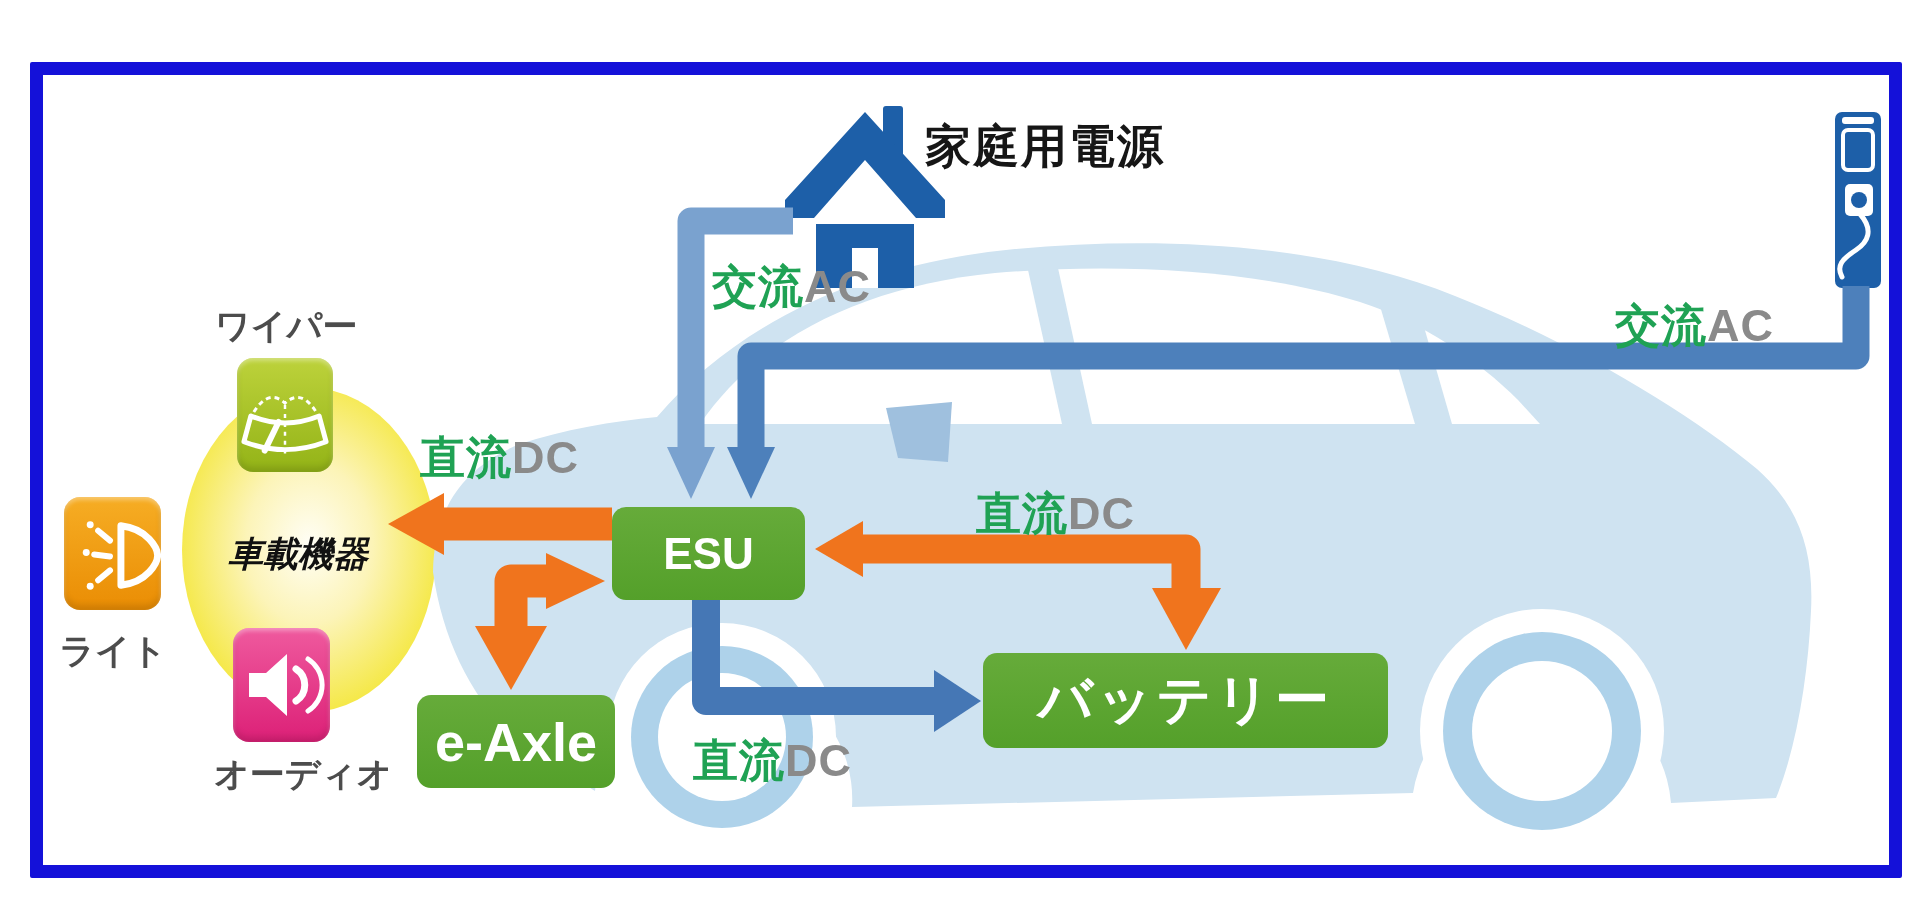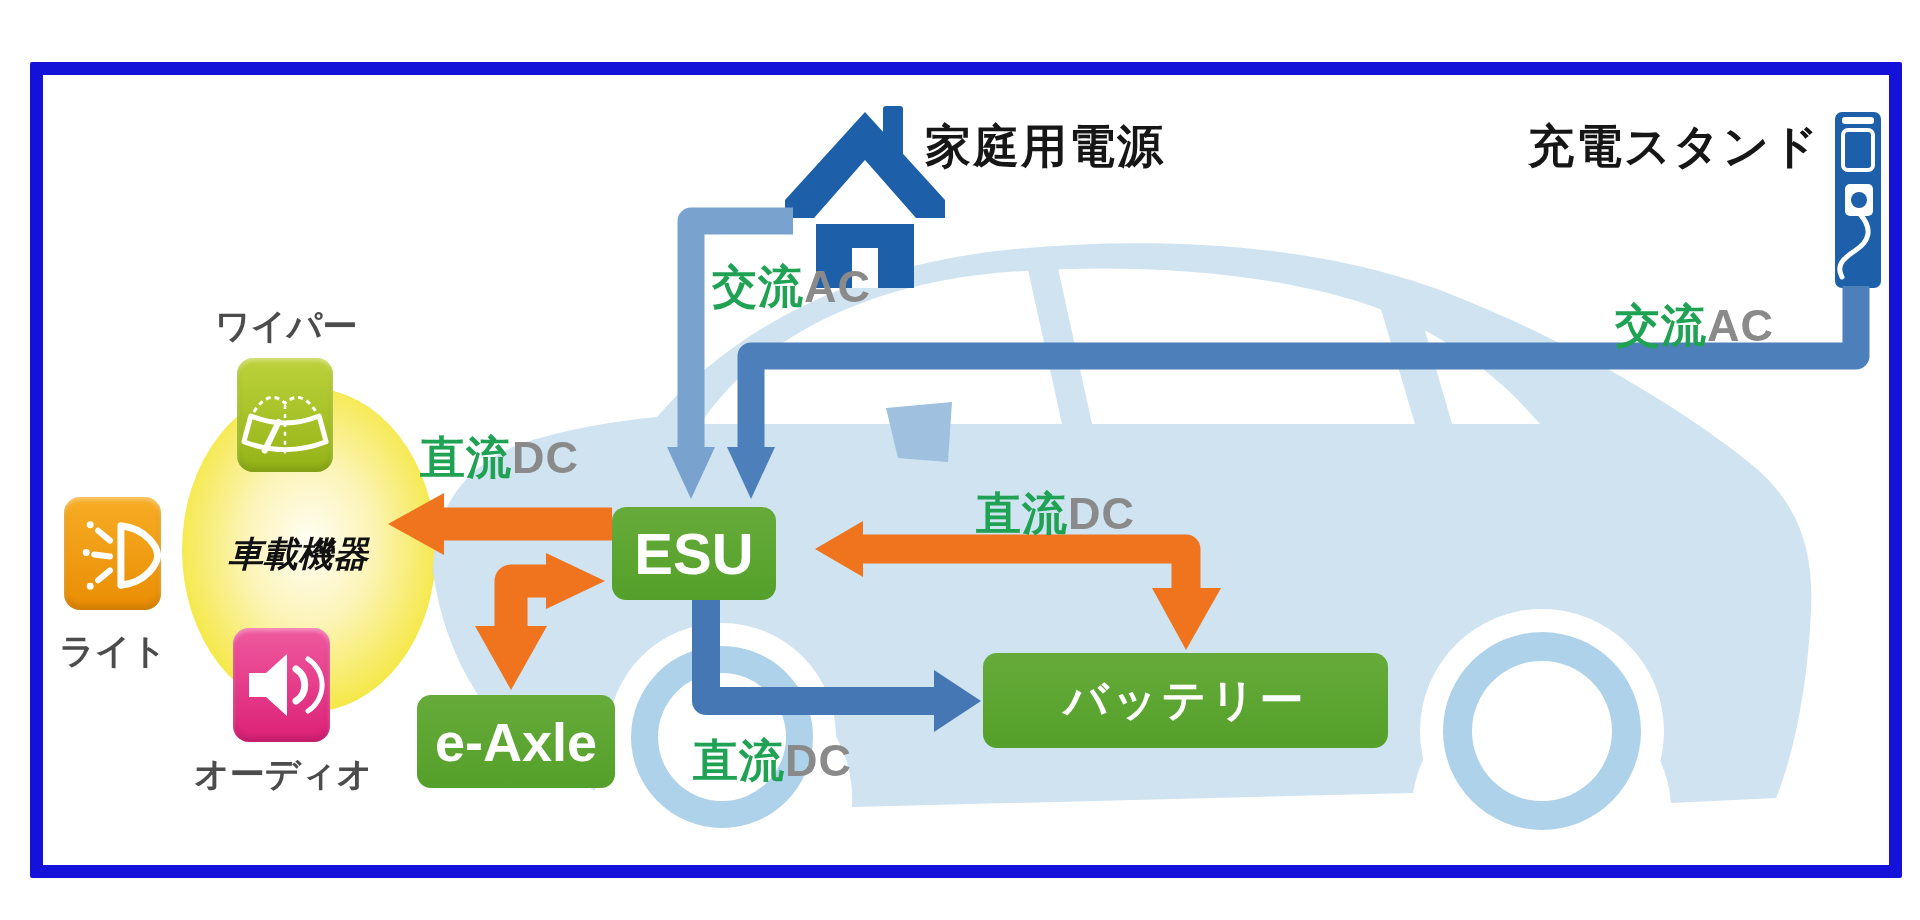--- a/index.html
+++ b/index.html
@@ -11,23 +11,23 @@
   .lbl{position:absolute;white-space:nowrap;}
   .title{font-size:46px;font-weight:800;color:#161616;letter-spacing:2px;}
   .acdc{font-size:45px;font-weight:800;letter-spacing:1px;}
   .acdc .jp{color:#1fa254;}
   .acdc .en{color:#8a8a8a;}
   .devlbl{font-size:35px;font-weight:700;color:#4c4c4c;text-align:center;}
   .equip{font-size:35px;font-weight:800;color:#111111;}
   .node{position:absolute;display:flex;align-items:center;justify-content:center;
         background:linear-gradient(180deg,#66ab3a,#54a02a);border-radius:14px;
         color:#ffffff;font-weight:bold;}
-  .node-esu{left:612px;top:507px;width:164px;height:93px;font-size:58px;}
+  .node-esu{left:612px;top:507px;width:193px;height:93px;font-size:44px;}
   .node-eaxle{left:417px;top:695px;width:198px;height:93px;font-size:54px;}
-  .node-batt{left:983px;top:653px;width:405px;height:95px;font-size:44px;letter-spacing:4px;}
+  .node-batt{left:983px;top:653px;width:405px;height:95px;font-size:54px;letter-spacing:4px;}
   .dev-icon{position:absolute;border-radius:16px;box-shadow:inset 0 3px 4px rgba(255,255,255,.35), inset 0 -5px 6px rgba(0,0,0,.12);}
   .icon-wiper{left:237px;top:358px;width:96px;height:114px;background:linear-gradient(180deg,#bdd23b,#93b317);}
   .icon-light{left:64px;top:497px;width:97px;height:113px;background:linear-gradient(180deg,#f6ad24,#ea8d04);}
   .icon-audio{left:233px;top:628px;width:97px;height:114px;background:linear-gradient(180deg,#ef5a9e,#dc2077);}
   .dev-icon svg{display:block;width:100%;height:100%;}
 </style>
 </head>
 <body>
 
 <div class="stage">
@@ -111,42 +111,41 @@
     <g>
       <path d="M861 549 L1186 549 L1186 591" stroke="#f0741d" stroke-width="29" fill="none" stroke-linejoin="round"></path>
       <polygon points="863,521 863,577 815,549" fill="#f0741d"></polygon>
       <polygon points="1152,588 1221,588 1186,650" fill="#f0741d"></polygon>
     </g>
   </svg>
 
   <div class="frame"></div>
 
   <div class="lbl title" style="left:925px;top:116px;">家庭用電源</div>
-  <div class="lbl title" style="left:1528px;top:116px;">充電スタンド</div>
 
   <div class="lbl acdc" style="left:712px;top:257px;">
     <span class="jp">交流</span><span class="en">AC</span>
   </div>
   <div class="lbl acdc" style="left:1615px;top:296px;">
     <span class="jp">交流</span><span class="en">AC</span>
   </div>
   <div class="lbl acdc" style="left:420px;top:428px;">
     <span class="jp">直流</span><span class="en">DC</span>
   </div>
   <div class="lbl acdc" style="left:976px;top:484px;">
     <span class="jp">直流</span><span class="en">DC</span>
   </div>
   <div class="lbl acdc" style="left:693px;top:731px;">
     <span class="jp">直流</span><span class="en">DC</span>
   </div>
 
   <div class="lbl devlbl" style="left:215px;top:303px;width:140px;text-align:right;">ワイパー</div>
   <div class="lbl equip" style="left:228px;top:531px;font-style:italic;">車載機器</div>
   <div class="lbl devlbl" style="left:52px;top:628px;width:122px;">ライト</div>
-  <div class="lbl devlbl" style="left:194px;top:751px;width:140px;">オーディオ</div>
+  <div class="lbl devlbl" style="left:214px;top:751px;width:140px;">オーディオ</div>
 
   <div class="dev-icon icon-wiper">
     <svg viewBox="0 0 97 114">
       <path d="M17 54 Q32 30 48.5 45 Q65 30 80 54" stroke="#ffffff" stroke-width="3" stroke-dasharray="5,4" fill="none"></path>
       <path d="M14 58 Q48.5 72 83 58 L90 84 Q48.5 100 7 84 Z" stroke="#ffffff" stroke-width="5" fill="none" stroke-linejoin="round"></path>
       <path d="M48.5 47 V96" stroke="#ffffff" stroke-width="2.5" stroke-dasharray="4,5" fill="none"></path>
       <path d="M28 93 L42 64" stroke="#ffffff" stroke-width="6" stroke-linecap="round" fill="none"></path>
     </svg>
   </div>
   <div class="dev-icon icon-light">

